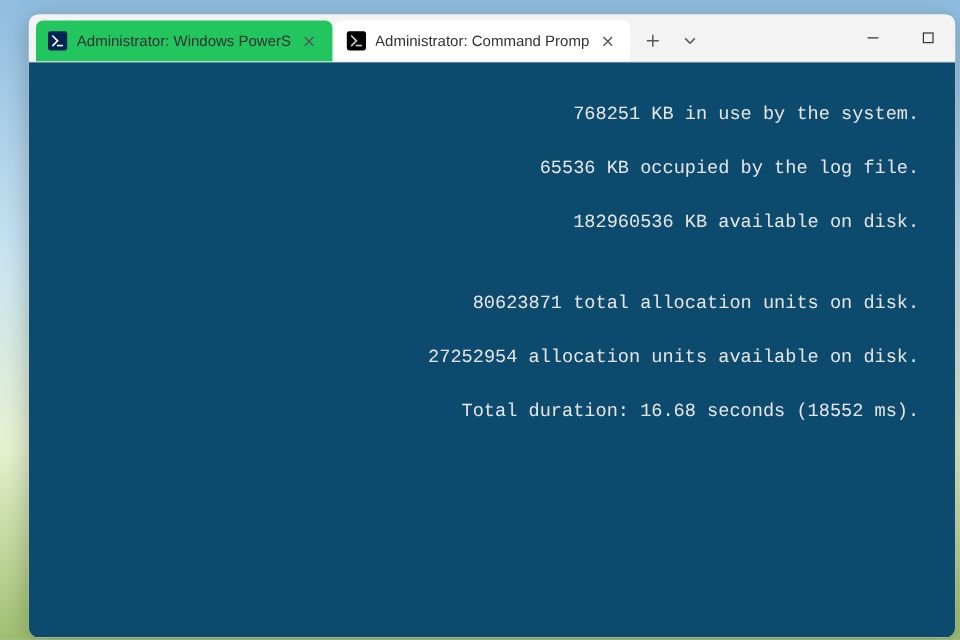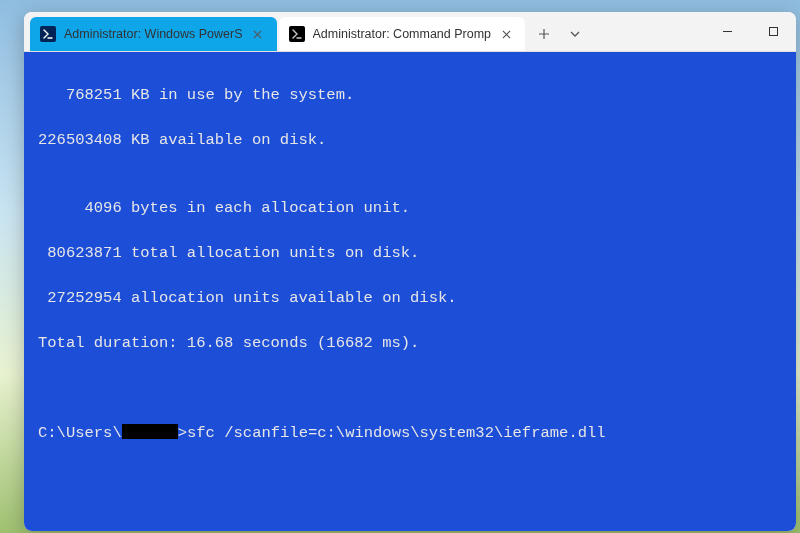--- a/index.html
+++ b/index.html
@@ -36,21 +36,21 @@
   }
   .tab {
     display: flex;
     align-items: center;
     height: 34px;
     padding: 0 10px 0 10px;
     margin-right: 2px;
     font-size: 12.5px;
     color: #333;
     border-radius: 6px 6px 0 0;
-    background: #0ea5e9;
+    background: #22c55e;
     max-width: 260px;
     min-width: 200px;
     position: relative;
     cursor: default;
   }
   .tab.active {
     background: #ffffff;
   }
   .tab .tab-icon {
     width: 16px;
@@ -112,29 +112,30 @@
   .win-btn {
     width: 46px;
     display: flex;
     align-items: center;
     justify-content: center;
     cursor: pointer;
   }
   .win-btn svg { width: 11px; height: 11px; }
   .terminal {
     flex: 1;
-    background: #1d4ed8;
+    background: #0c4a6e;
     color: #e6e6e6;
     font-family: Consolas, "Courier New", monospace;
     font-size: 15.5px;
     line-height: 1.45;
-    padding: 10px 13px 10px 14px;
+    padding: 10px 30px 10px 14px;
     white-space: pre;
     overflow: hidden;
     position: relative;
+    text-align: right;
   }
   .terminal .line { white-space: pre; }
   .redacted {
     display: inline-block;
     width: 56px;
     height: 15px;
     background: #000;
     vertical-align: -2px;
   }
 </style>
@@ -194,29 +195,28 @@
       <div class="win-btn">
         <svg viewBox="0 0 11 11">
             <rect x="1.5" y="1.5" width="8" height="8" stroke="#333" stroke-width="1" fill="none"></rect>
           </svg>
       </div>
     </div>
   </div>
 
   <div class="terminal">
 <div class="line">   768251 KB in use by the system.</div>
-<div class="line">226503408 KB available on disk.</div>
-<div class="line"></div>
-<div class="line">     4096 bytes in each allocation unit.</div>
+<div class="line">    65536 KB occupied by the log file.</div>
+<div class="line">182960536 KB available on disk.</div>
+<div class="line"></div>
 <div class="line"> 80623871 total allocation units on disk.</div>
 <div class="line"> 27252954 allocation units available on disk.</div>
-<div class="line">Total duration: 16.68 seconds (16682 ms).</div>
-<div class="line"></div>
-<div class="line"></div>
-<div class="line"><span>C:\Users\</span><span class="redacted"></span><span>&gt;sfc /scanfile=c:\windows\system32\ieframe.dll</span></div>
+<div class="line">Total duration: 16.68 seconds (18552 ms).</div>
+<div class="line"></div>
+<div class="line"></div>
 <div class="line"></div>
 <div class="line"></div>
 
 <div class="line"></div>
 
 <div class="line"></div>
 <div class="line"></div>
 
 <div class="line"></div>
 

